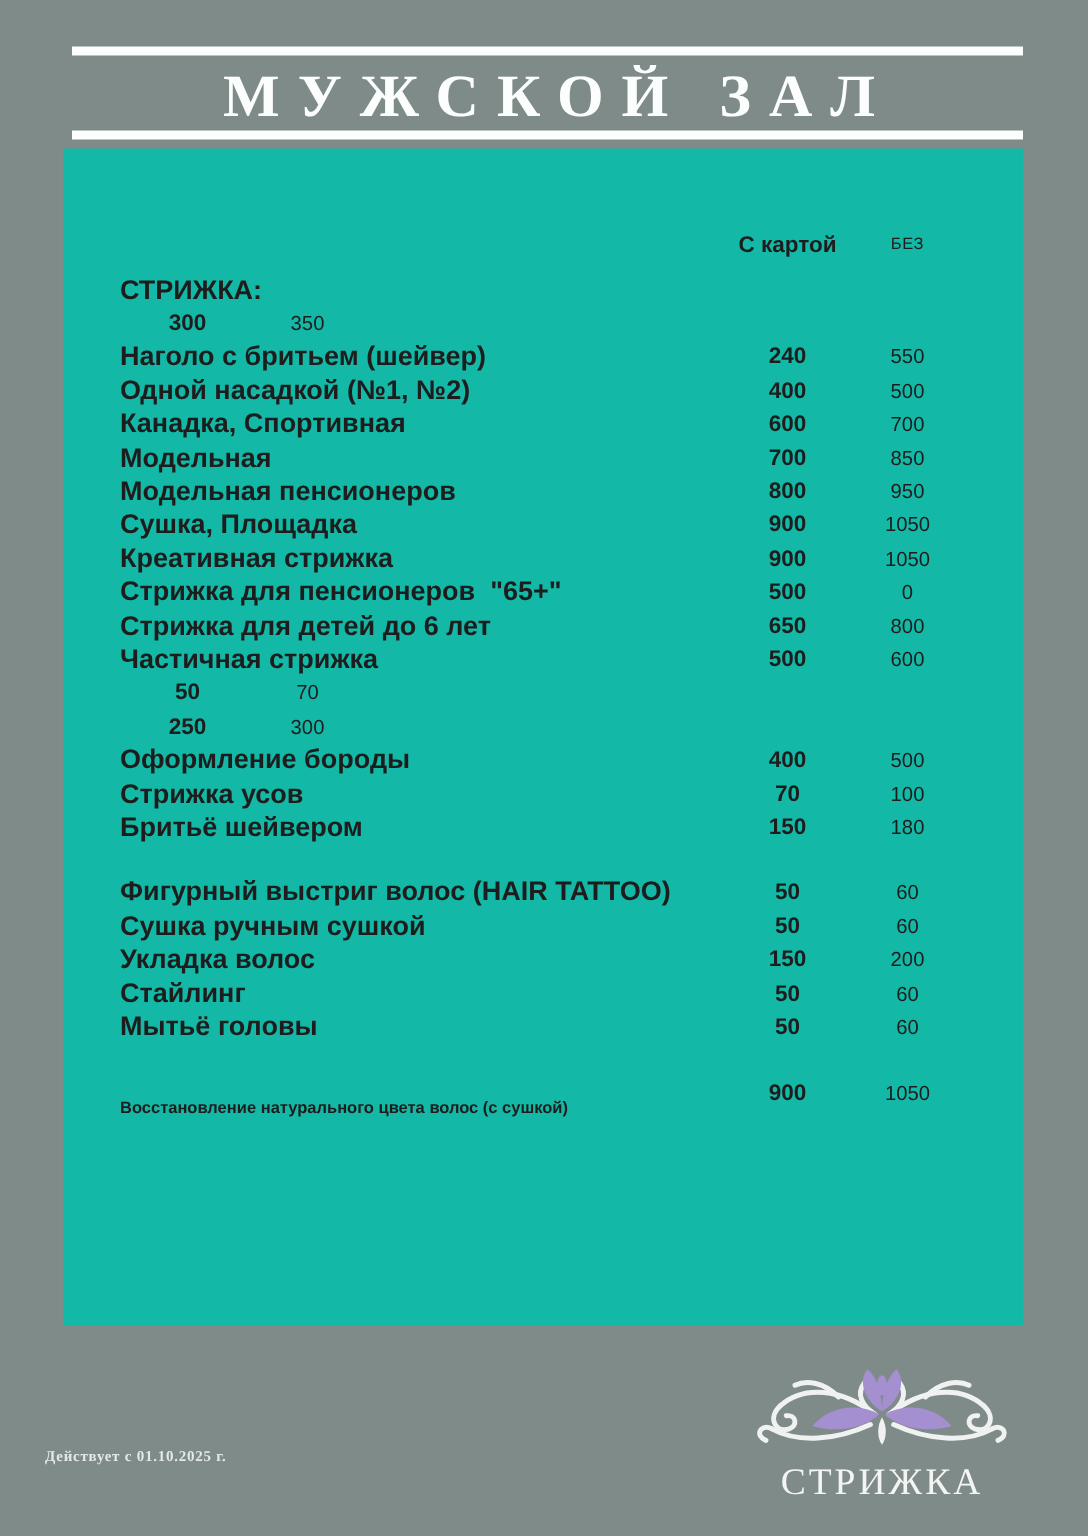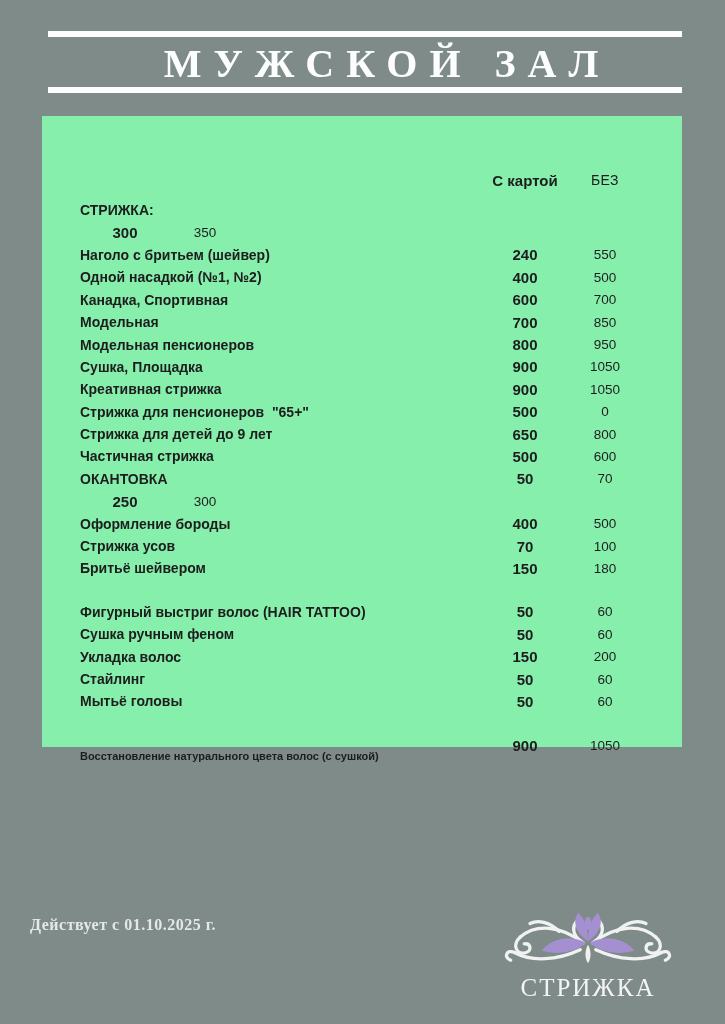--- a/index.html
+++ b/index.html
@@ -6,52 +6,52 @@
   body{
     width:725px;height:1024px;position:relative;overflow:hidden;
     background:#7f8b89;
     font-family:"Liberation Sans", sans-serif;
   }
   
   .rule{position:absolute;left:48px;width:634px;height:6px;background:#fcfdfd;}
   .rule.top{top:31px;}
   .rule.bottom{top:87px;}
   .page-title{
-    position:absolute;left:64px;width:634px;top:40px;height:46px;
+    position:absolute;left:49px;width:634px;top:40px;height:46px;
     text-align:center;color:#fcfdfd;
     font-family:"Liberation Serif", serif;
     font-size:40px;font-weight:600;letter-spacing:.30em;
     white-space:nowrap;text-indent:.30em;
   }
   
   .panel{
-    position:absolute;left:42px;top:116px;width:640px;height:631px;
-    background:#86efac;
+    position:absolute;left:42px;top:99px;width:640px;height:785px;
+    background:#14b8a6;
     box-sizing:border-box;
     padding:52px 42px 0 38px;
     color:#1d1d1d;
   }
   .hdr-row,.row{display:flex;align-items:center;}
   .hdr-row{height:24px;margin-bottom:7px;}
   .label{flex:1;white-space:pre;overflow:hidden;}
   .col1{width:90px;text-align:center;flex:none;}
   .col2{width:70px;text-align:center;flex:none;}
   .hdr-row .col1{font-weight:bold;font-size:15px;}
-  .hdr-row .col2{font-size:14px;letter-spacing:.5px;}
+  .hdr-row .col2{font-size:11px;letter-spacing:.5px;}
   .row{height:22.4px;}
-  .row .label{font-weight:bold;font-size:14px;}
+  .row .label{font-weight:bold;font-size:18px;}
   .row .col1{font-weight:bold;font-size:15px;}
   .row .col2{font-size:13.5px;}
   .row.small .label{font-size:11px;margin-top:20px;}
   .spacer{width:100%;}
   
   .valid-note{
-    position:absolute;left:30px;top:916px;
+    position:absolute;left:30px;top:966px;
     font-family:"Liberation Serif", serif;font-weight:bold;
-    font-size:16px;letter-spacing:.5px;color:#e4e9e7;
+    font-size:10px;letter-spacing:.5px;color:#e4e9e7;
   }
   .logo{
     position:absolute;left:488px;top:910px;width:200px;
     text-align:center;
   }
   .logo .brand{
     display:block;margin-top:2px;
     font-family:"Liberation Serif", serif;
     font-size:25px;color:#f3f5f4;letter-spacing:.08em;
     white-space:nowrap;
@@ -114,31 +114,30 @@
         <span class="label">Креативная стрижка</span>
         <span class="col1">900</span>
         <span class="col2">1050</span>
       </div>
       <div class="row">
         <span class="label">Стрижка для пенсионеров  "65+"</span>
         <span class="col1">500</span>
         <span class="col2">0</span>
       </div>
       <div class="row">
-        <span class="label">Стрижка для детей до 9 лет</span>
+        <span class="label">Стрижка для детей до 6 лет</span>
         <span class="col1">650</span>
         <span class="col2">800</span>
       </div>
       <div class="row">
         <span class="label">Частичная стрижка</span>
         <span class="col1">500</span>
         <span class="col2">600</span>
       </div>
       <div class="row">
-        <span class="label">ОКАНТОВКА</span>
         <span class="col1">50</span>
         <span class="col2">70</span>
       </div>
       <div class="row">
         <span class="col1">250</span>
         <span class="col2">300</span>
       </div>
       <div class="row">
         <span class="label">Оформление бороды</span>
         <span class="col1">400</span>
@@ -154,21 +153,21 @@
         <span class="col1">150</span>
         <span class="col2">180</span>
       </div>
       <div class="spacer" style="height: 21px;"></div>
       <div class="row">
         <span class="label">Фигурный выстриг волос (HAIR TATTOO)</span>
         <span class="col1">50</span>
         <span class="col2">60</span>
       </div>
       <div class="row">
-        <span class="label">Сушка ручным феном</span>
+        <span class="label">Сушка ручным сушкой</span>
         <span class="col1">50</span>
         <span class="col2">60</span>
       </div>
       <div class="row">
         <span class="label">Укладка волос</span>
         <span class="col1">150</span>
         <span class="col2">200</span>
       </div>
       <div class="row">
         <span class="label">Стайлинг</span>

